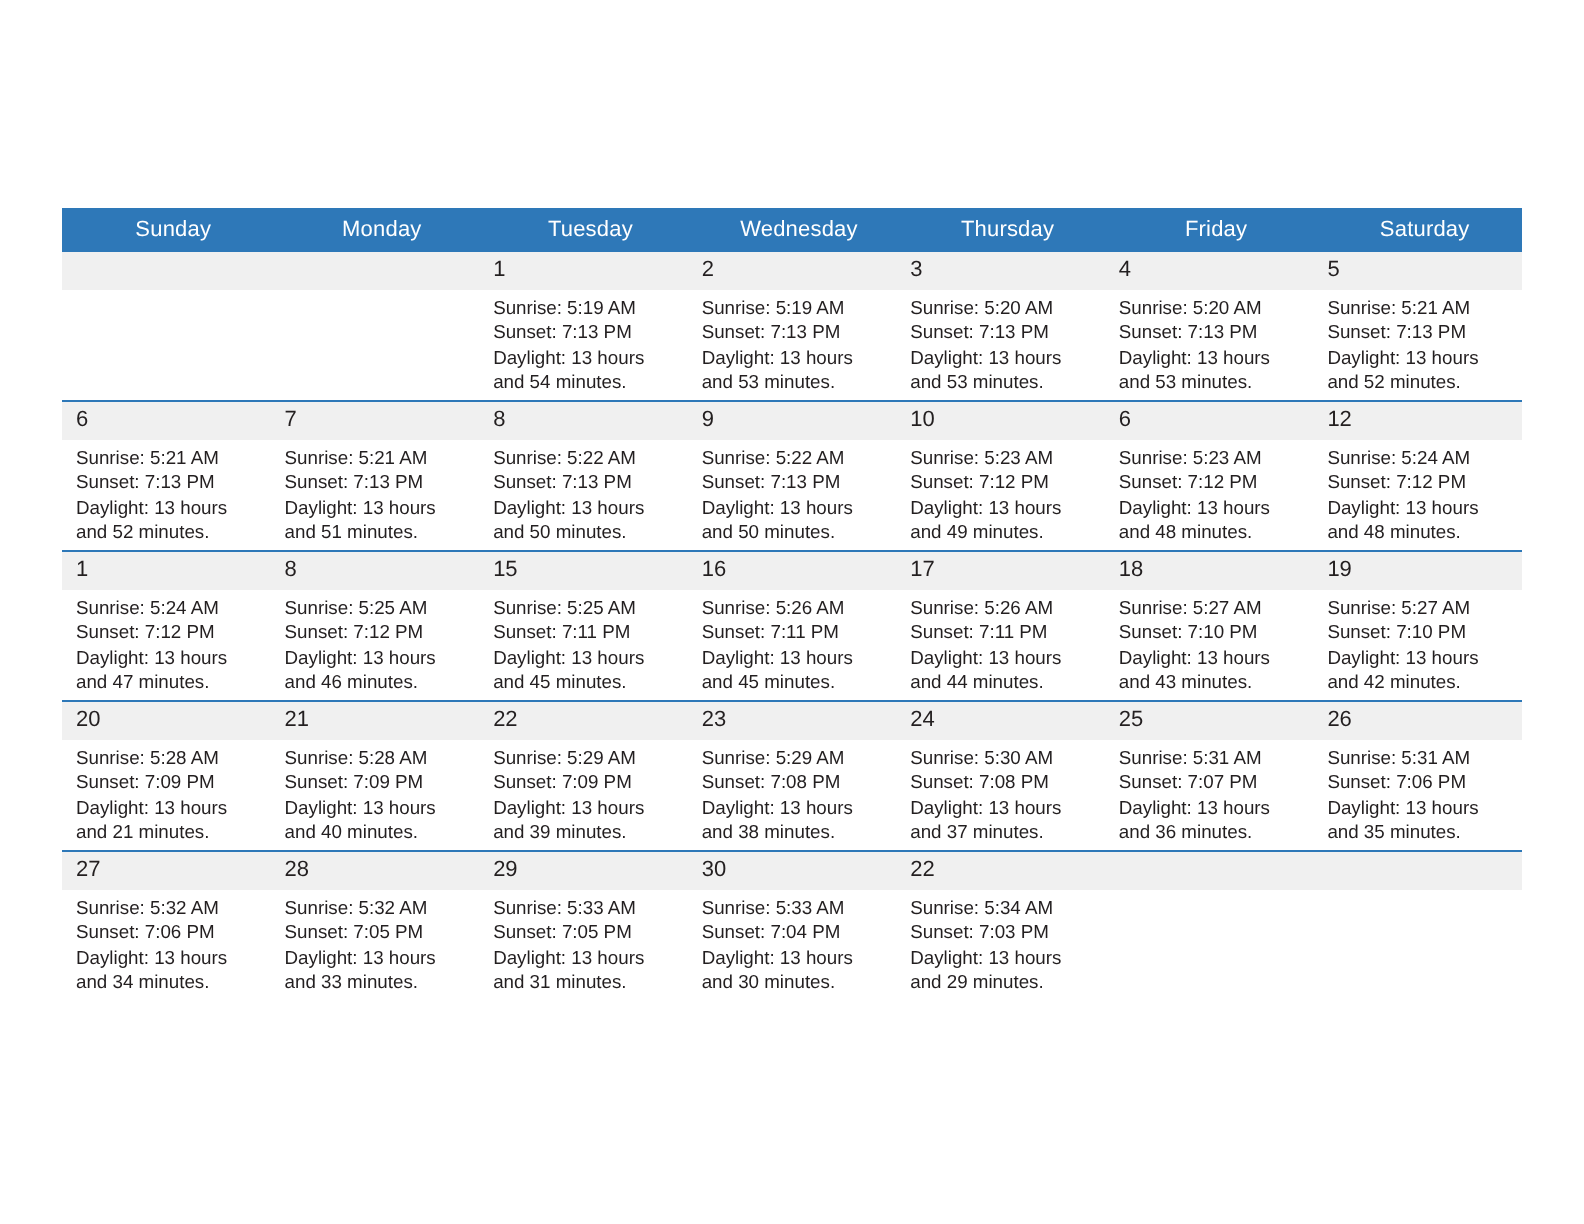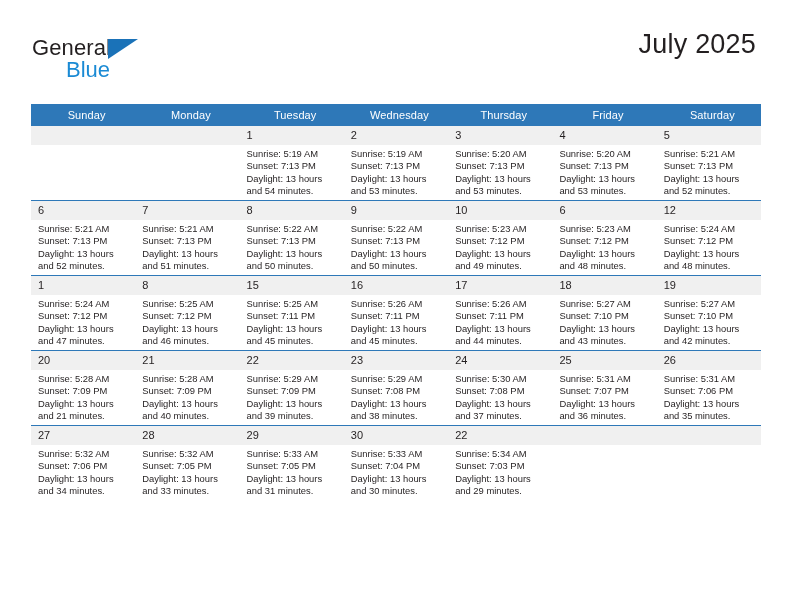--- a/index.html
+++ b/index.html
@@ -141,28 +141,22 @@
     white-space: normal;
   }
 </style>
 </head>
 <body>
 
 <div class="page">
 
   <div class="header">
 
-    <div class="logo">
-      <span class="logo-general">General</span>
-      <span class="logo-triangle"></span>
-      <span class="logo-blue">Blue</span>
-    </div>
 
     <div class="title-block">
-      <h1 class="cal-title">July 2025</h1>
     </div>
 
   </div>
 
   <table class="calendar">
     <thead>
       <tr>
         <th>Sunday</th>
         <th>Monday</th>
         <th>Tuesday</th>

